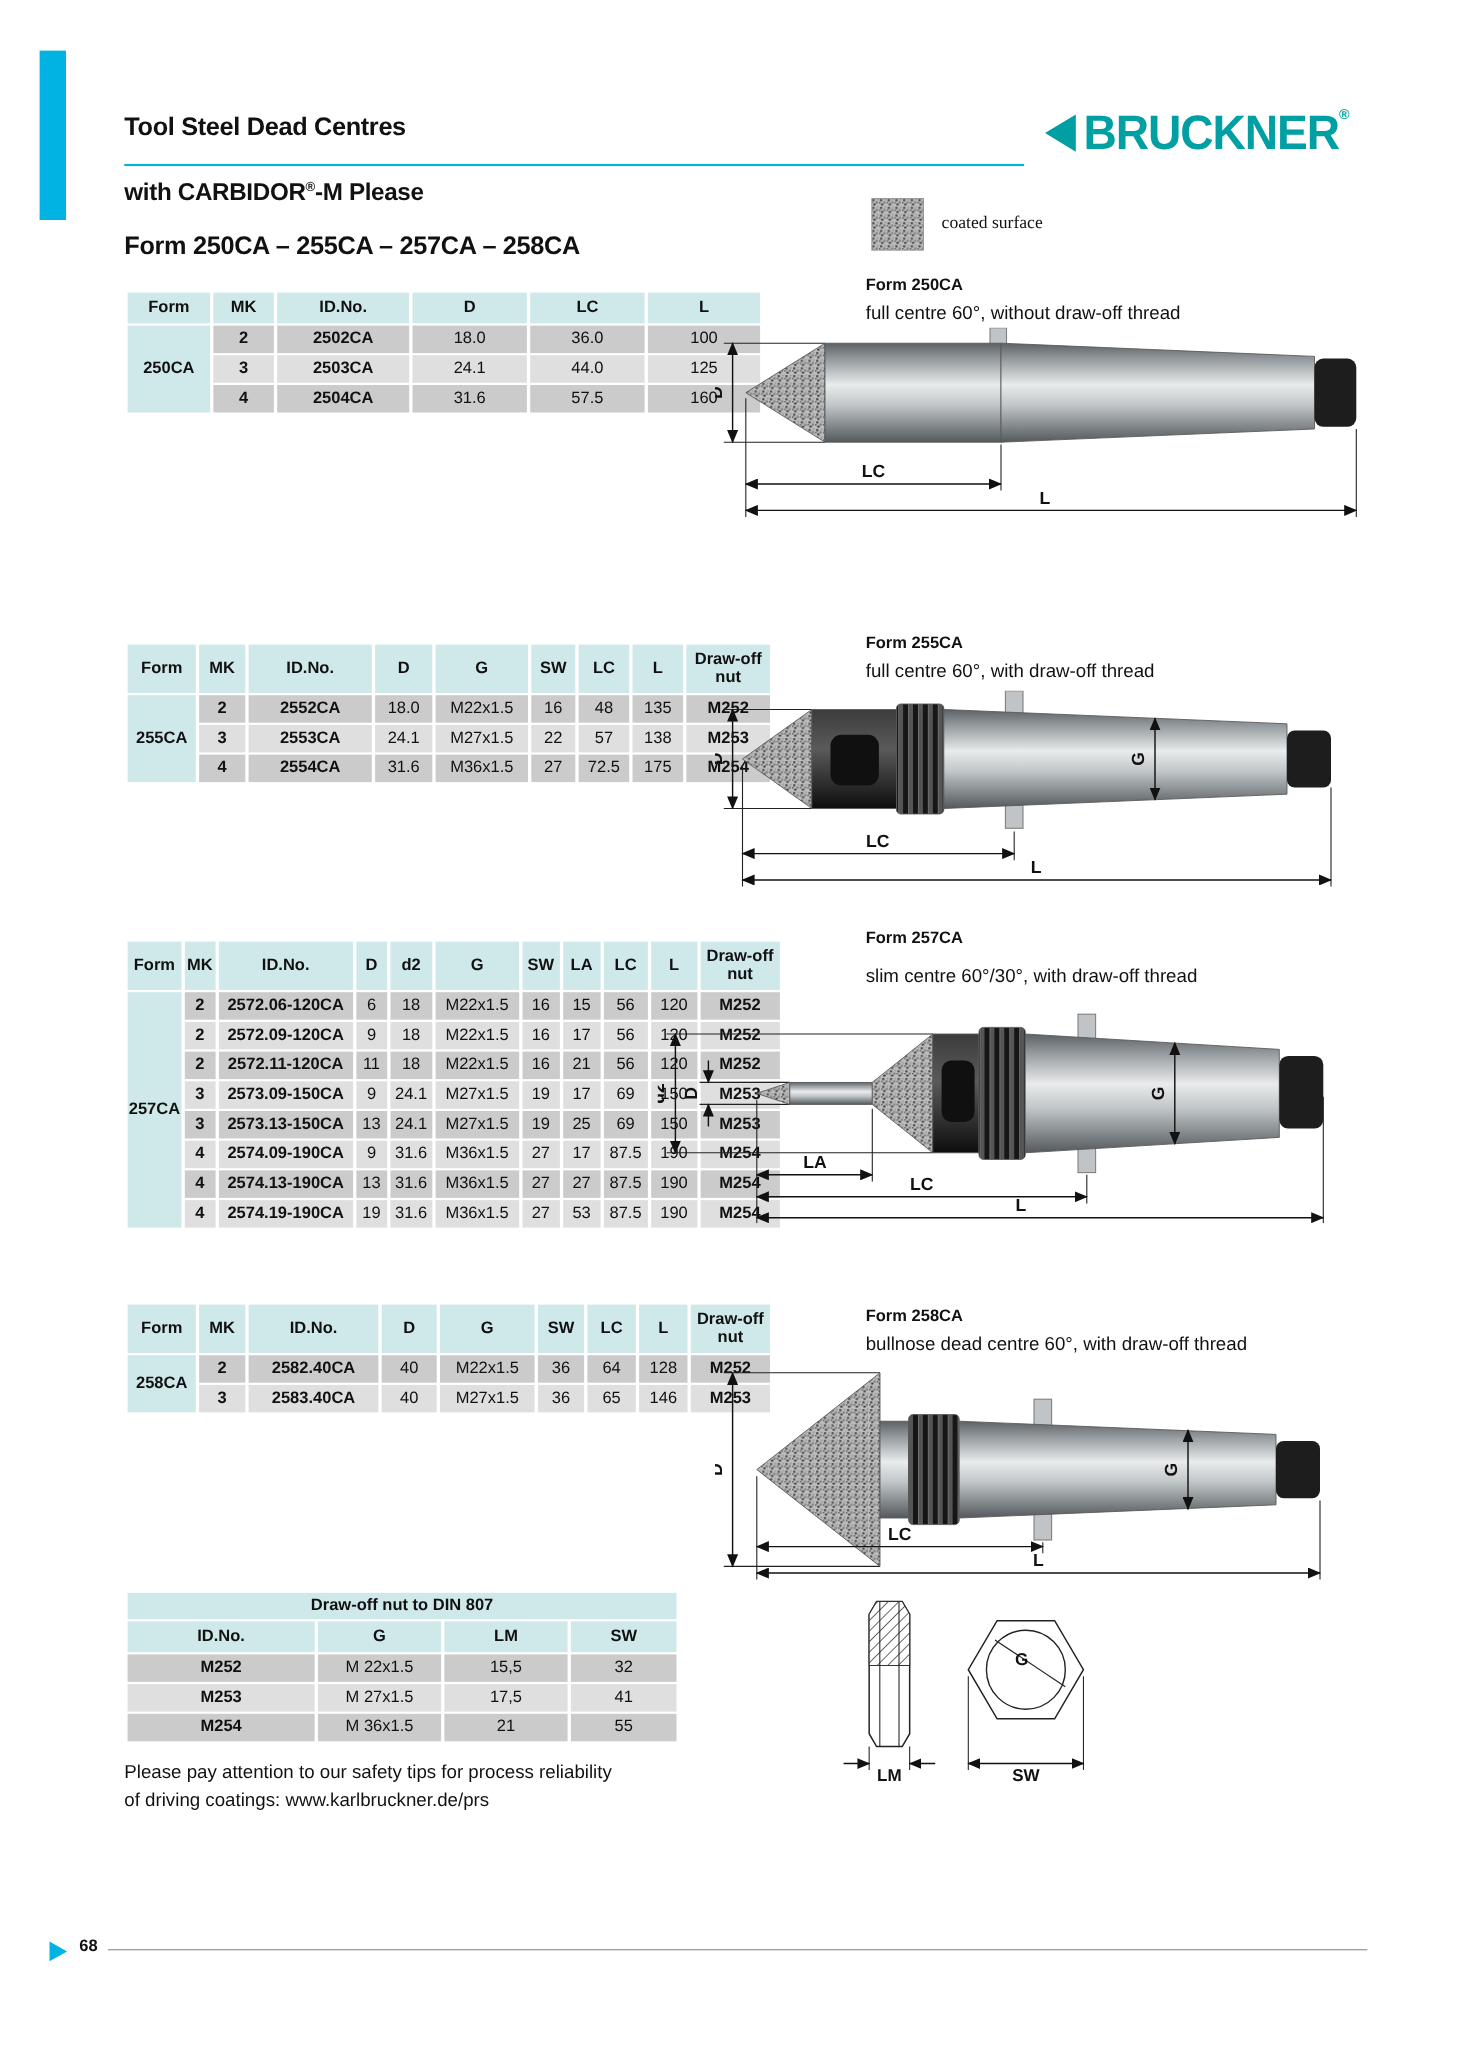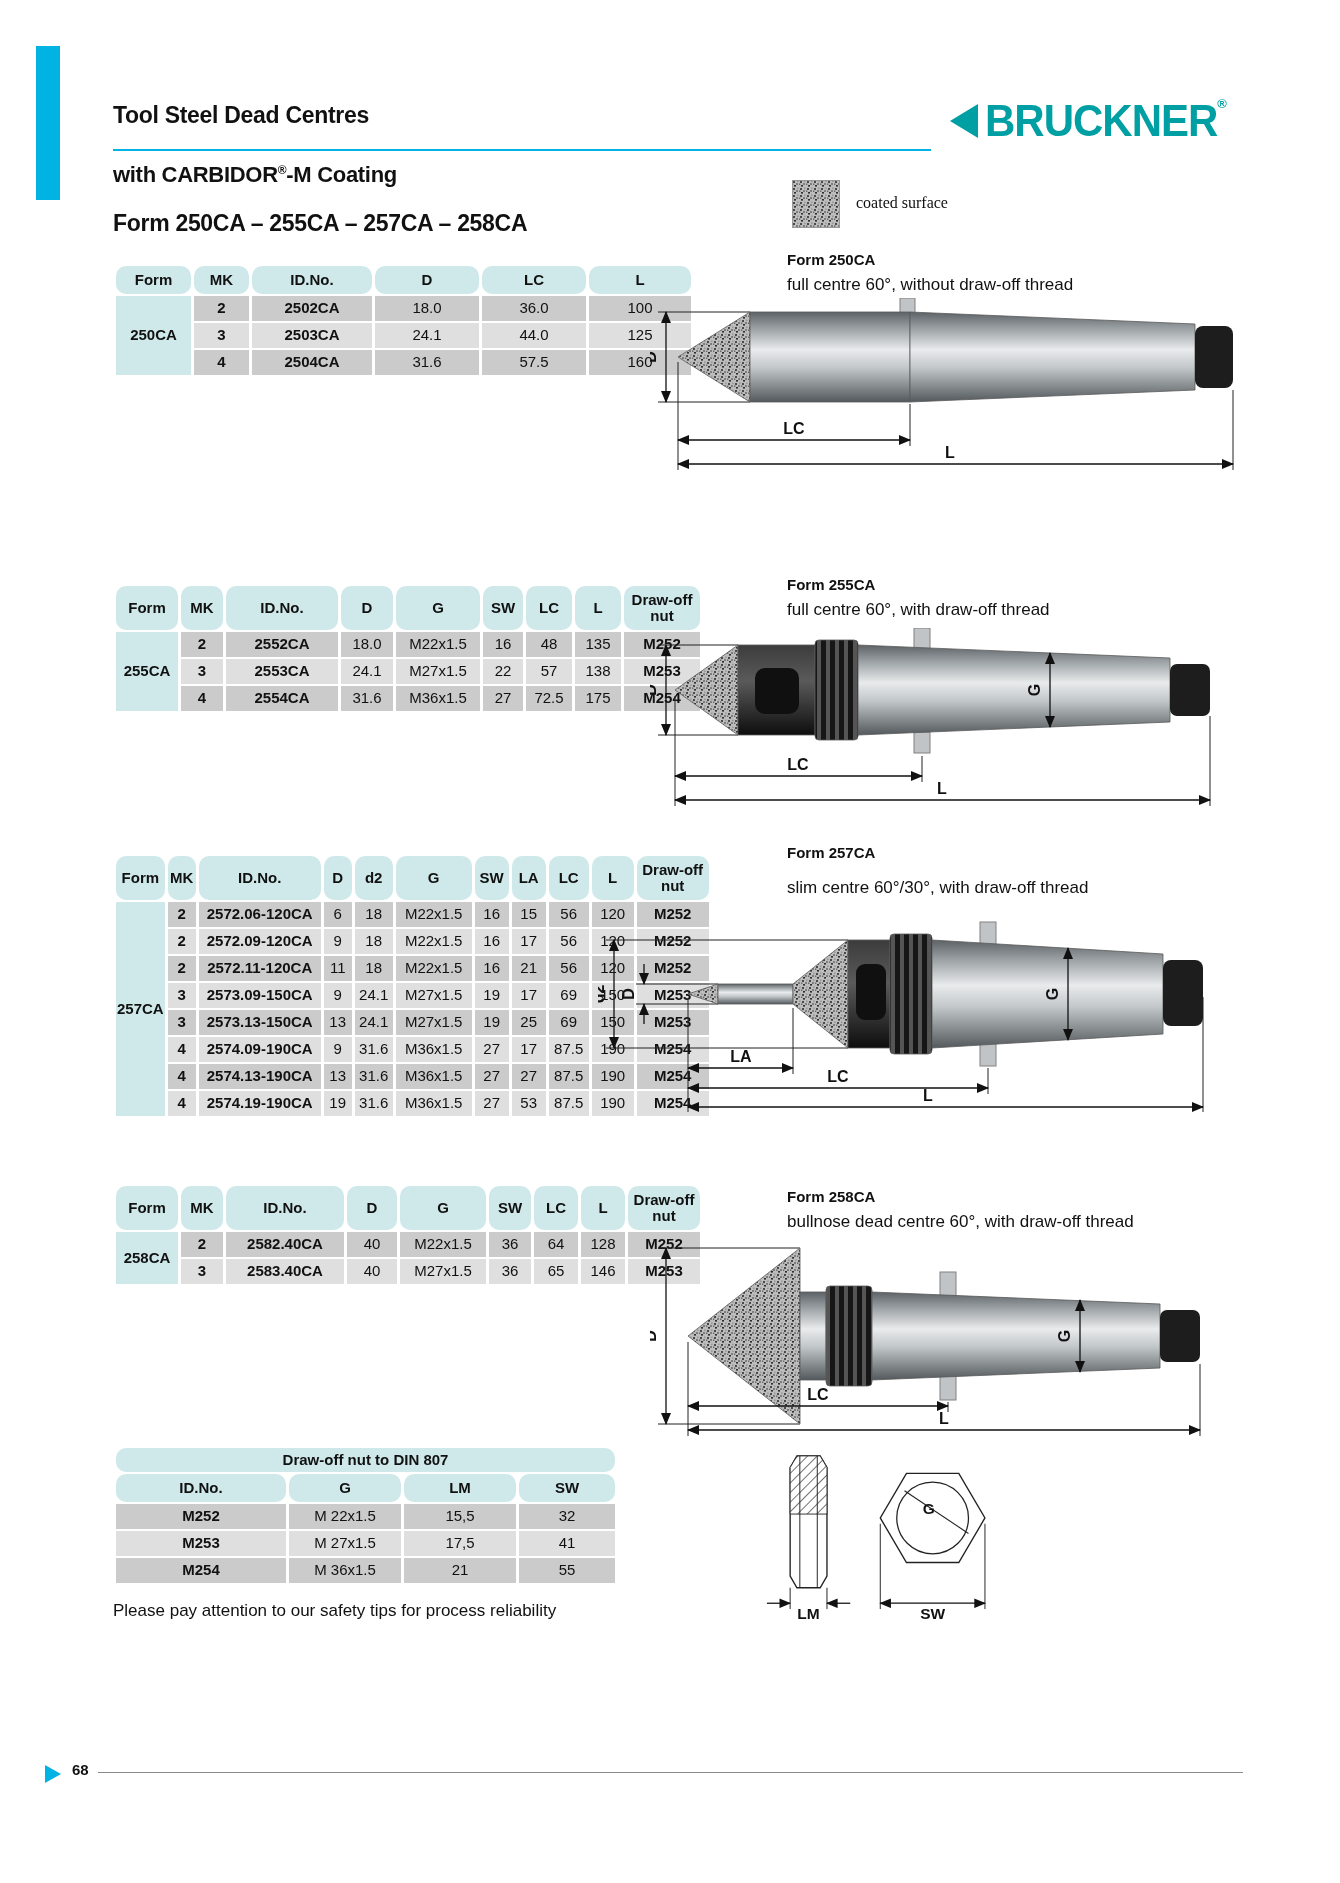--- a/index.html
+++ b/index.html
@@ -21,21 +21,21 @@
   .logo-text{font-size:42px;font-weight:800;color:#009fa3;letter-spacing:-1px;line-height:1;
              transform:scaleY(1.05);}
   .logo-reg{font-size:13px;color:#009fa3;font-weight:700;align-self:flex-start;margin-top:-4px;}
 
   .legend-swatch{left:792px;top:180px;width:48px;height:48px;}
   .legend-label{left:856px;top:194px;font-size:16px;font-family:Liberation Serif, serif;}
 
   
   table.tbl{position:absolute;border-collapse:separate;border-spacing:3px 2px;table-layout:fixed;
             font-size:15px;line-height:1.05;}
-  table.tbl th{background:#cfe9eb;font-weight:700;text-align:center;padding:6px 1px;vertical-align:middle;border-radius:10px;}
+  table.tbl th{background:#cfe9eb;font-weight:700;text-align:center;padding:6px 1px;vertical-align:middle;}
   table.tbl th.title-cell{padding:4px 1px;}
   table.tbl td{text-align:center;padding:3px 1px;height:19px;vertical-align:middle;}
   table.tbl tr.odd td.data{background:#cbcbcb;}
   table.tbl tr.even td.data{background:#dfdfdf;}
   table.tbl td.form-cell{background:#cfe9eb;font-weight:700;}
   .t250{left:113px;top:264px;}
   .t255{left:113px;top:584px;}
   .t257{left:113px;top:854px;}
   .t258{left:113px;top:1184px;}
   .tnut{left:113px;top:1446px;}
@@ -106,21 +106,21 @@
       </linearGradient>
       <marker id="arw" markerWidth="12" markerHeight="10" refX="11" refY="5" orient="auto-start-reverse" markerUnits="userSpaceOnUse">
         <path d="M0,0 L12,5 L0,10 z" fill="#111"></path>
       </marker>
     </defs>
   </svg>
 
   <div class="abs cyan-bar"></div>
   <div class="abs page-title">Tool Steel Dead Centres</div>
   <div class="abs title-rule"></div>
-  <div class="abs page-subtitle"><span>with CARBIDOR</span><sup>®</sup><span>-M Coating</span></div>
+  <div class="abs page-subtitle"><span>with CARBIDOR</span><sup>®</sup><span>-M Please</span></div>
   <div class="abs forms-line">Form 250CA – 255CA – 257CA – 258CA</div>
 
   <div class="abs logo">
     <div class="logo-tri"></div>
     <div class="logo-text">BRUCKNER</div>
     <div class="logo-reg">®</div>
   </div>
 
   <svg class="abs legend-swatch" viewBox="0 0 48 48">
     <rect x="0.5" y="0.5" width="47" height="47" fill="url(#speck)" stroke="#999"></rect>
@@ -572,18 +572,19 @@
     <line x1="146" y1="50" x2="212" y2="94" stroke="#222" stroke-width="1.1"></line>
     <text class="dimlab" x="171" y="74" text-anchor="middle">G</text>
     <line class="ext" x1="121" y1="84" x2="121" y2="172"></line>
     <line class="ext" x1="229" y1="84" x2="229" y2="172"></line>
     <line class="dim" x1="121" y1="166" x2="229" y2="166" marker-start="url(#arw)" marker-end="url(#arw)"></line>
     <text class="dimlab" x="175" y="182" text-anchor="middle" font-size="15">SW</text>
   </svg>
 
   <div class="abs note">
     <div>Please pay attention to our safety tips for process reliability</div>
+    <div>of driving coatings: www.karlbruckner.de/prs</div>
   </div>
   <div class="abs footer-tri"></div>
   <div class="abs footer-num">68</div>
   <div class="abs footer-line"></div>
 
 </div>
 
 </body></html>

